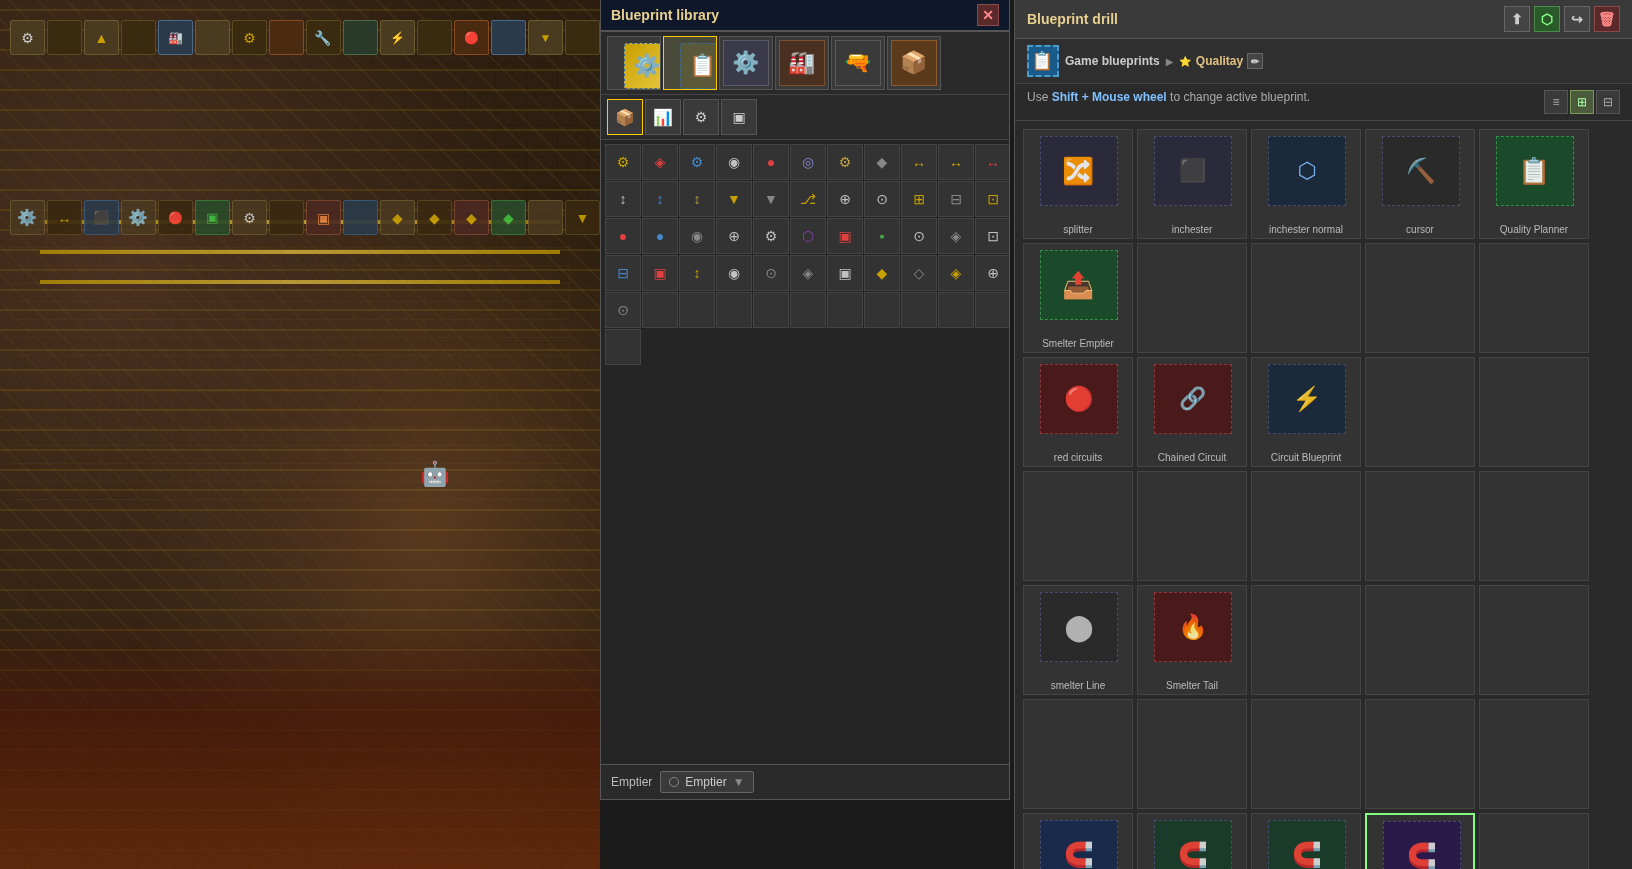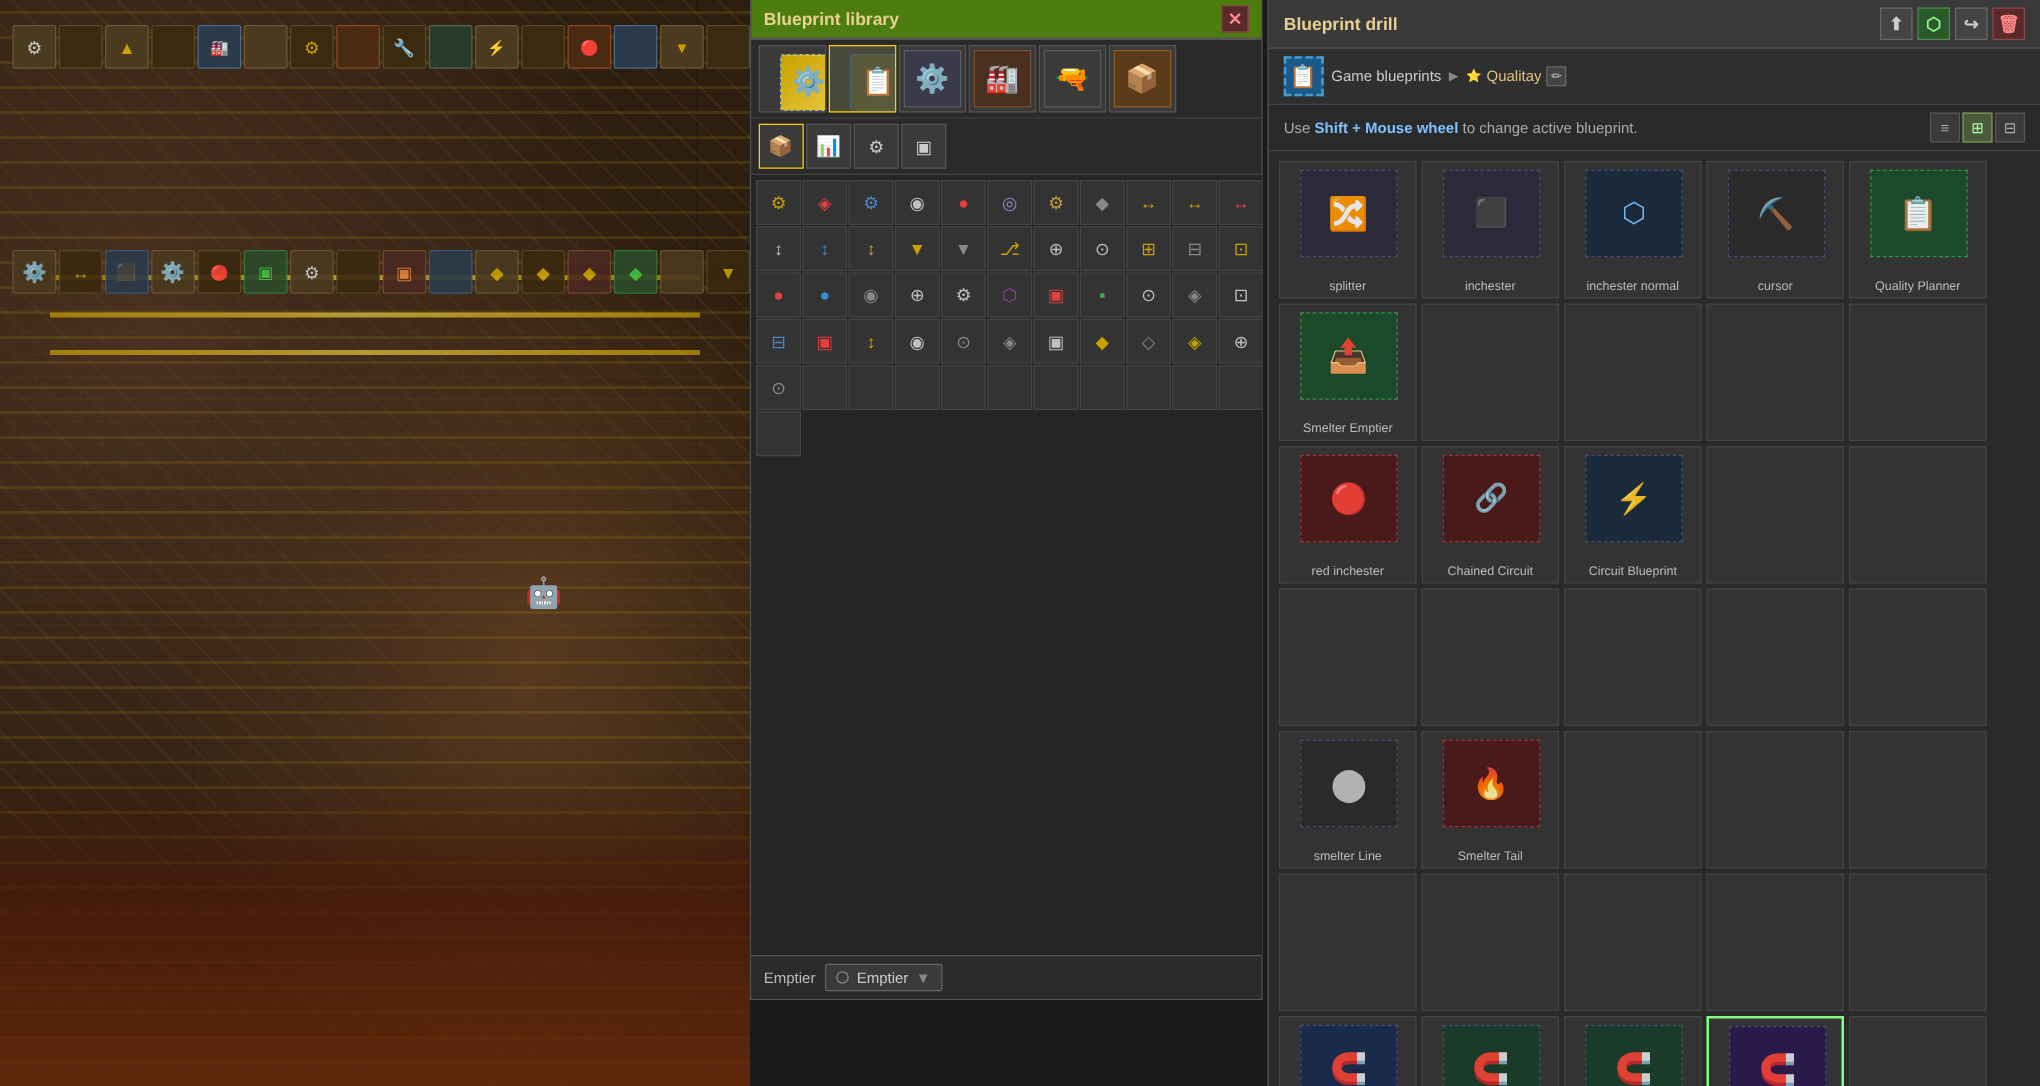--- a/index.html
+++ b/index.html
@@ -218,21 +218,21 @@
       font-size: 12px;
     }
     .book-icon {
       width: 32px; height: 32px;
       background: #1a5a8a;
       border: 2px dashed #4a9aca;
       display: flex; align-items: center; justify-content: center;
       font-size: 16px;
     }
     .breadcrumb-arrow { color: #888; font-size: 10px; }
-    .breadcrumb-item { color: #ccc; }
+    .breadcrumb-item { color: #ccc; font-weight: bold; }
     .breadcrumb-item.active {
       color: #e0c080;
       display: flex; align-items: center; gap: 4px;
     }
     .quality-star { color: #ffd700; font-size: 10px; }
     .edit-btn {
       width: 16px; height: 16px;
       background: #444;
       border: 1px solid #666;
       display: flex; align-items: center; justify-content: center;
@@ -241,21 +241,21 @@
       color: #ccc;
     }
 
     
     .book-hint {
       padding: 6px 12px;
       font-size: 12px;
       color: #aaa;
       border-bottom: 1px solid #444;
       display: flex;
-      align-items: center;
+      align-items: flex-start;
       justify-content: space-between;
     }
     .hint-highlight { color: #80c0ff; font-weight: bold; }
     .view-btns { display: flex; gap: 2px; }
     .view-btn {
       width: 24px; height: 24px;
       background: #3a3a3a;
       border: 1px solid #555;
       display: flex; align-items: center; justify-content: center;
       cursor: pointer;
@@ -342,21 +342,21 @@
       border: 1px solid #8a4a4a;
       display: flex; align-items: center; justify-content: center;
       cursor: pointer;
       color: #f88;
       font-size: 14px;
       font-weight: bold;
     }
 
     
     .window-titlebar {
-      background: #4d7c0f;
+      background: #0f172a;
       padding: 4px 10px;
       display: flex;
       align-items: center;
       justify-content: space-between;
       border-bottom: 2px solid #555;
     }
     .window-title {
       font-size: 14px;
       font-weight: bold;
       color: #e8d090;
@@ -747,21 +747,21 @@
 
       <div class="bp-slot empty"></div>
       <div class="bp-slot empty"></div>
       <div class="bp-slot empty"></div>
       <div class="bp-slot empty"></div>
 
       <div class="bp-slot">
         <div class="bp-thumb bp-thumb-red" style="display:flex;align-items:center;justify-content:center;">
           <span class="mini-factory" style="font-size:24px;color:#ff6060;">🔴</span>
         </div>
-        <div class="bp-label">red inchester</div>
+        <div class="bp-label">red circuits</div>
       </div>
 
       <div class="bp-slot">
         <div class="bp-thumb bp-thumb-red" style="display:flex;align-items:center;justify-content:center;">
           <span class="mini-factory" style="font-size:22px;color:#ff8080;">🔗</span>
         </div>
         <div class="bp-label">Chained Circuit</div>
       </div>
 
       <div class="bp-slot">

